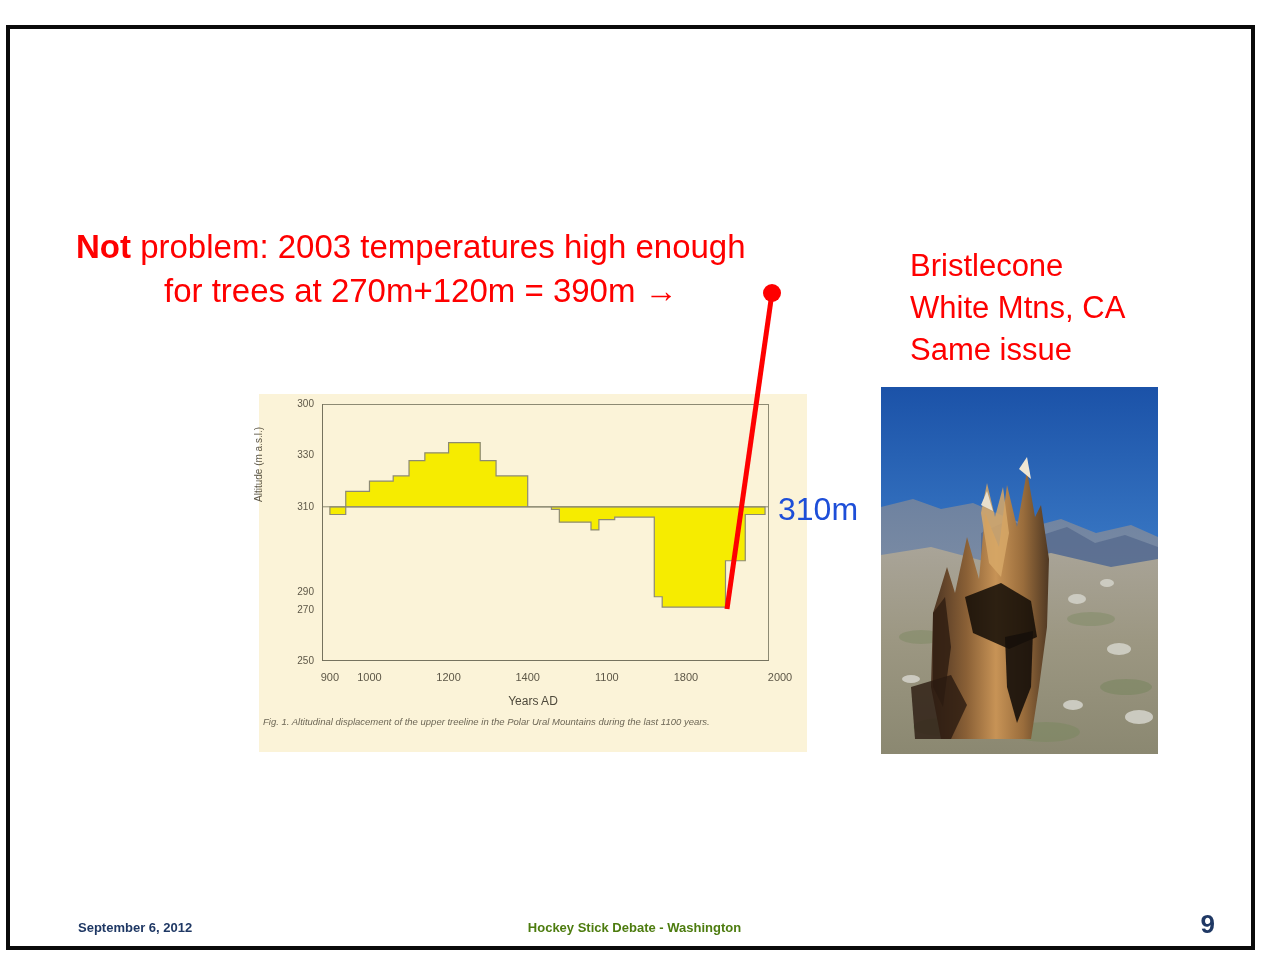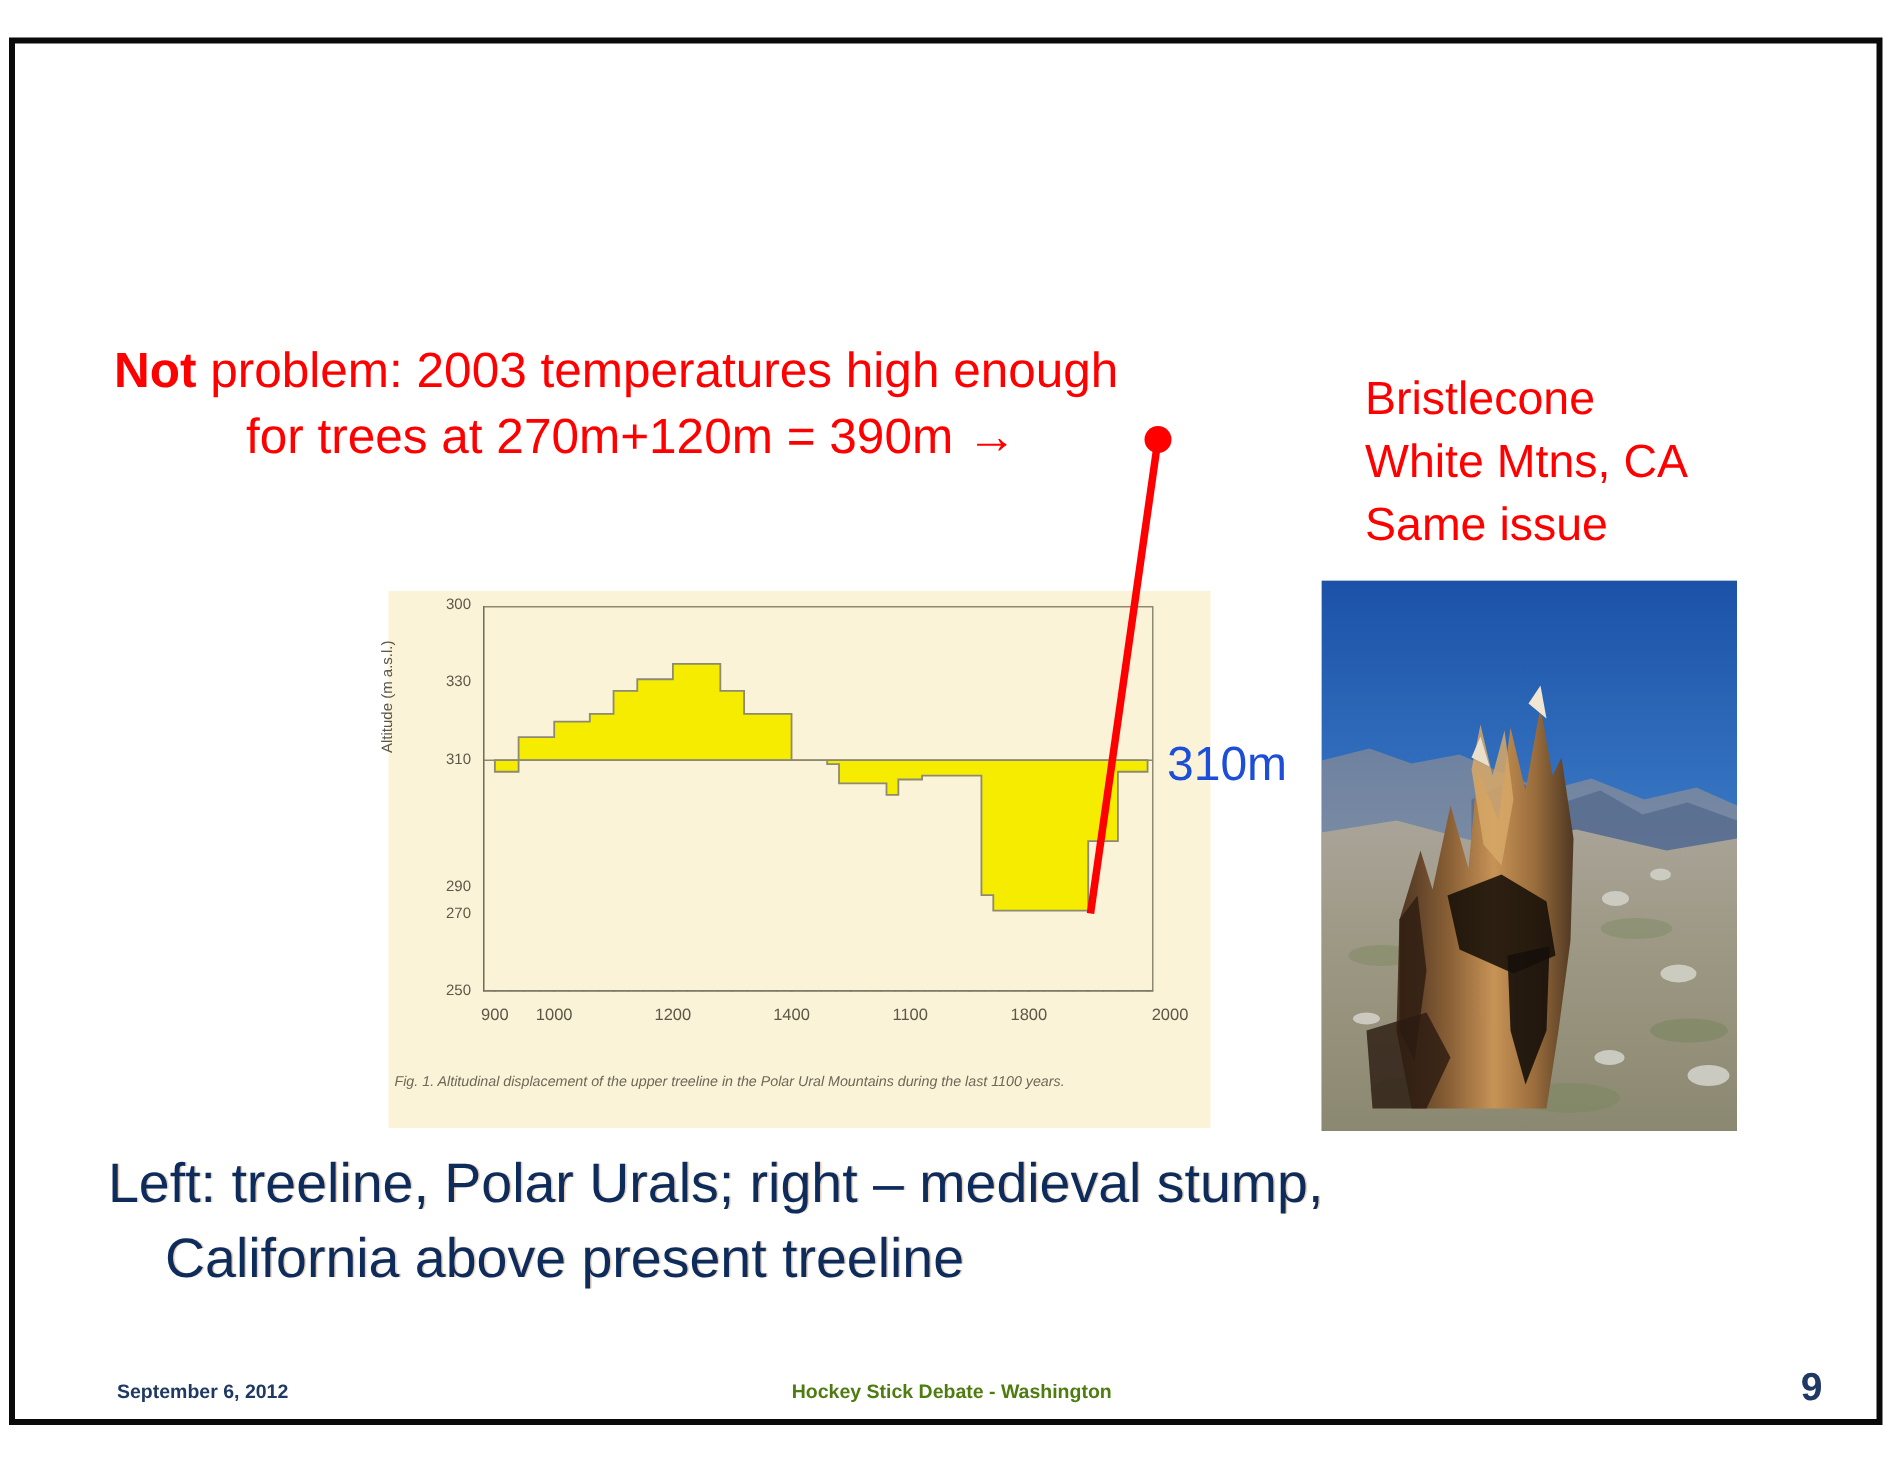--- a/index.html
+++ b/index.html
@@ -297,20 +297,21 @@
           <line x1="393.5973451327434" x2="393.5973451327434" y1="257" y2="261" stroke="#6f6b58" stroke-width="1"></line>
           <line x1="403.4867256637168" x2="403.4867256637168" y1="257" y2="264" stroke="#6f6b58" stroke-width="1.6"></line>
           <line x1="413.37610619469024" x2="413.37610619469024" y1="257" y2="261" stroke="#6f6b58" stroke-width="1"></line>
           <line x1="423.2654867256637" x2="423.2654867256637" y1="257" y2="261" stroke="#6f6b58" stroke-width="1"></line>
           <line x1="433.15486725663715" x2="433.15486725663715" y1="257" y2="261" stroke="#6f6b58" stroke-width="1"></line>
           <line x1="443.04424778761063" x2="443.04424778761063" y1="257" y2="264" stroke="#6f6b58" stroke-width="1.6"></line>
           <line x1="0" x2="447" y1="257" y2="257" stroke="#6f6b58" stroke-width="1.4"></line>
         </svg>
     </div>
     <div id="y-axis-title">Altitude (m a.s.l.)</div>
+    <div id="x-axis-title">Years AD</div>
     <div id="chart-ticks">
         <div class="y-tick-label" style="left: 25px; top: 267px;">250</div>
         <div class="y-tick-label" style="left: 25px; top: 215.6px;">270</div>
         <div class="y-tick-label" style="left: 25px; top: 164.2px; margin-top: 34px;">290</div>
         <div class="y-tick-label" style="left: 25px; top: 112.8px;">310</div>
         <div class="y-tick-label" style="left: 25px; top: 61.4px;">330</div>
         <div class="y-tick-label" style="left: 25px; top: 10px;">300</div>
         <div class="x-tick-label" style="left: 70.9115px; top: 277px;">900</div>
         <div class="x-tick-label" style="left: 110.469px; top: 277px;">1000</div>
         <div class="x-tick-label" style="left: 189.584px; top: 277px;">1200</div>
@@ -373,24 +374,20 @@
       <path d="M100 126 L106 96 L114 130 L122 100 L128 146 L120 190 L108 176 Z" fill="#d7a867" opacity="0.85"></path>
       <path d="M84 210 L120 196 L150 214 L156 250 L128 262 L92 246 Z" fill="#120c06" opacity="0.85"></path>
       <path d="M124 250 L152 244 L150 300 L136 336 L126 300 Z" fill="#16100a" opacity="0.9"></path>
       <path d="M52 226 L64 210 L70 260 L62 320 L52 300 Z" fill="#332013" opacity="0.9"></path>
       <path d="M30 300 L70 288 L86 318 L70 352 L34 352 Z" fill="#2a1a10" opacity="0.8"></path>
       <path d="M138 82 L146 70 L150 92 Z" fill="#efe6d4"></path>
       <path d="M100 118 L106 104 L112 124 Z" fill="#e8dfcd"></path>
     </svg>
   </div>
 
-  <div id="bottom-caption">
-    <div>Left: treeline, Polar Urals; right – medieval stump,</div>
-    <div class="ln2">California above present treeline</div>
-  </div>
 
   <svg id="pointer-overlay">
     <line x1="762" y1="264" x2="717" y2="580" stroke="#fe0000" stroke-width="5"></line>
     <circle cx="762" cy="264" r="9" fill="#fe0000"></circle>
   </svg>
   <div id="label-310m">310m</div>
 
   <div id="footer-date">September 6, 2012</div>
   <div id="footer-center">Hockey Stick Debate - Washington</div>
   <div id="footer-pageno">9</div>

